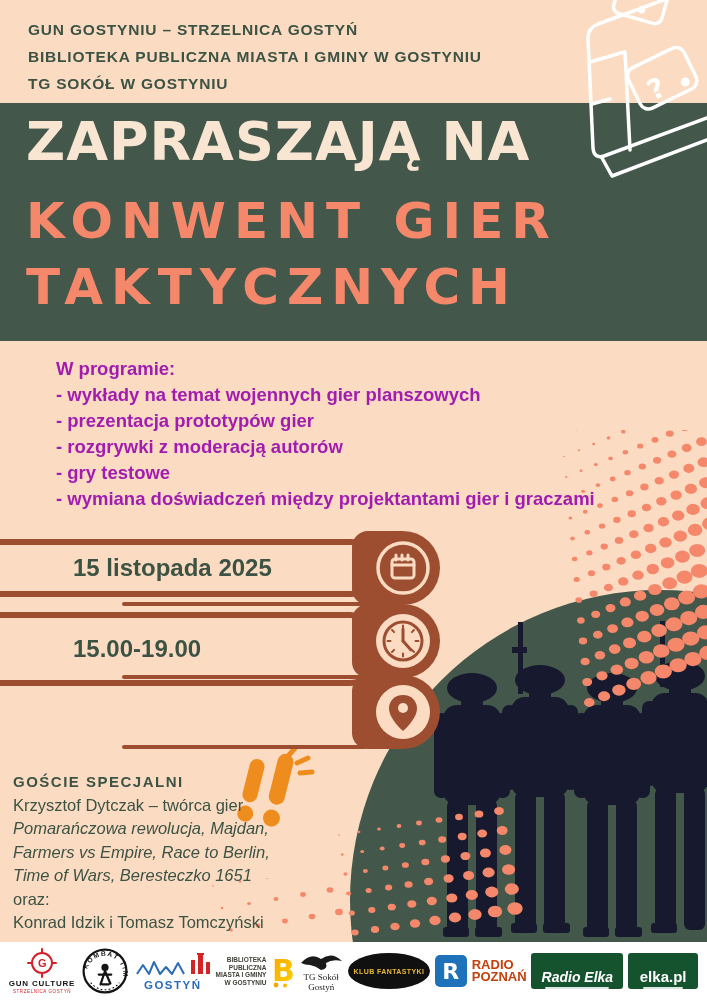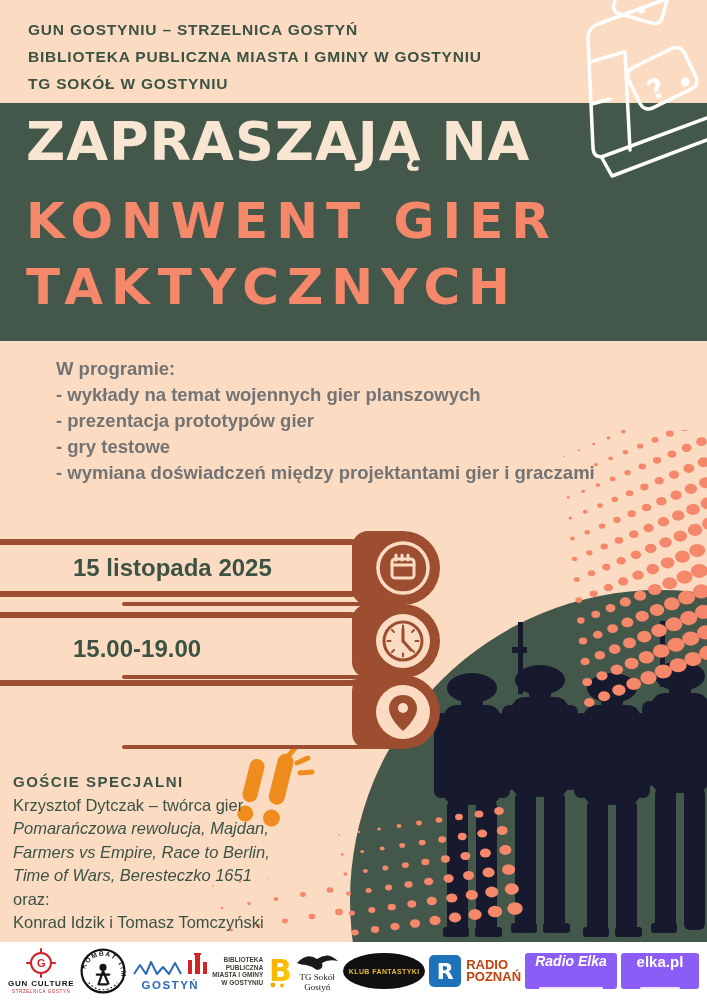--- a/index.html
+++ b/index.html
@@ -28,21 +28,21 @@
 
   
   .board-art { position:absolute; right:0; top:0; z-index:6; pointer-events:none; }
   .dots-tr { position:absolute; right:0; top:430px; z-index:3; pointer-events:none; }
   .dots-sparse { position:absolute; left:205px; top:878px; z-index:2; pointer-events:none; }
   .excl { position:absolute; left:225px; top:745px; z-index:4; pointer-events:none; }
   .circle-art { position:absolute; left:297px; top:555px; z-index:1; pointer-events:none; }
 
   
   .program { position:absolute; left:56px; top:356px; z-index:4;
-             color:#737373; font-weight:bold; font-size:18.5px; line-height:26px;
+             color:#a21caf; font-weight:bold; font-size:18.5px; line-height:26px;
              white-space:nowrap; }
 
   
   .bar { position:absolute; left:0; width:380px; background:#fbdcc3;
          border:6px solid #9d4e30; border-left:0; border-radius:0 30px 30px 0;
          display:flex; flex-direction:column; justify-content:center;
          padding-left:73px; z-index:5; color:#3c5344; font-weight:bold; white-space:nowrap; }
   .bar-1 { top:539px; height:58px; font-size:24px; }
   .bar-2 { top:612px; height:74px; font-size:24px; }
   .bar-3 { top:678px; height:62px; font-size:19px; line-height:24px; }
@@ -77,24 +77,24 @@
   .bib-text { text-align:right; font-size:6.5px; line-height:7.5px; font-weight:bold; color:#3f3f35; }
   .sokol-name { font-family:"Liberation Serif", serif; font-size:9px; line-height:10px; color:#222; text-align:center; }
   .klub { width:82px; height:36px; background:#101010; border-radius:50%;
           display:flex; align-items:center; justify-content:center; }
   .klub span { font-size:7px; font-weight:bold; color:#e9b939; letter-spacing:0.4px; }
   .rp { flex-direction:row; gap:5px; align-items:center; }
   .rp-tile { width:32px; height:32px; background:#1d72ba; border-radius:5px; color:#fff;
              display:flex; align-items:center; justify-content:center;
              font-size:22px; font-weight:800; font-family:"DejaVu Sans",sans-serif; }
   .rp-text { font-size:13px; font-weight:800; color:#c2410c; line-height:12.5px; }
-  .elka { width:92px; height:36px; background:#8b5cf6; border-radius:3px;
-          display:flex; flex-direction:column; align-items:center; justify-content:space-between; }
+  .elka { width:92px; height:36px; background:#14532d; border-radius:3px;
+          display:flex; flex-direction:column; align-items:center; justify-content:flex-end; }
   .elka .nm { color:#fff; font-weight:800; font-style:italic; font-size:14px; }
-  .elka2 { width:78px; }
+  .elka2 { width:70px; }
   .elka2 .nm { font-style:normal; font-size:15px; }
   .tagline { height:2px; background:rgba(255,255,255,.85); margin-top:2px; border-radius:1px; }
 </style>
 </head>
 <body>
 
 <div class="poster">
 
   <div class="org-lines">
     <div>GUN GOSTYNIU – STRZELNICA GOSTYŃ</div>
@@ -123,20 +123,21 @@
         <circle cx="112" cy="8" r="3.8" fill="#ffffff" stroke="none"></circle>
       </g>
     </g>
     <text x="113" y="95" transform="rotate(-26 130 80)" font-size="28" font-weight="bold" fill="#ffffff" font-family="DejaVu Sans, sans-serif">?</text>
   </svg>
 
   <div class="program">
     <div>W programie:</div>
     <div>- wykłady na temat wojennych gier planszowych</div>
     <div>- prezentacja prototypów gier</div>
+    <div>- rozgrywki z moderacją autorów</div>
     <div>- gry testowe</div>
     <div>- wymiana doświadczeń między projektantami gier i graczami</div>
   </div>
 
   <svg id="circle-svg" class="circle-art" width="410" height="388" viewBox="0 0 410 388">
     <circle cx="363" cy="345" r="310" fill="#43584b"></circle>
     <g fill="#171a2e">
 
       <rect x="221" y="67" width="5" height="72"></rect>
         <rect x="215" y="92" width="15" height="6"></rect>

